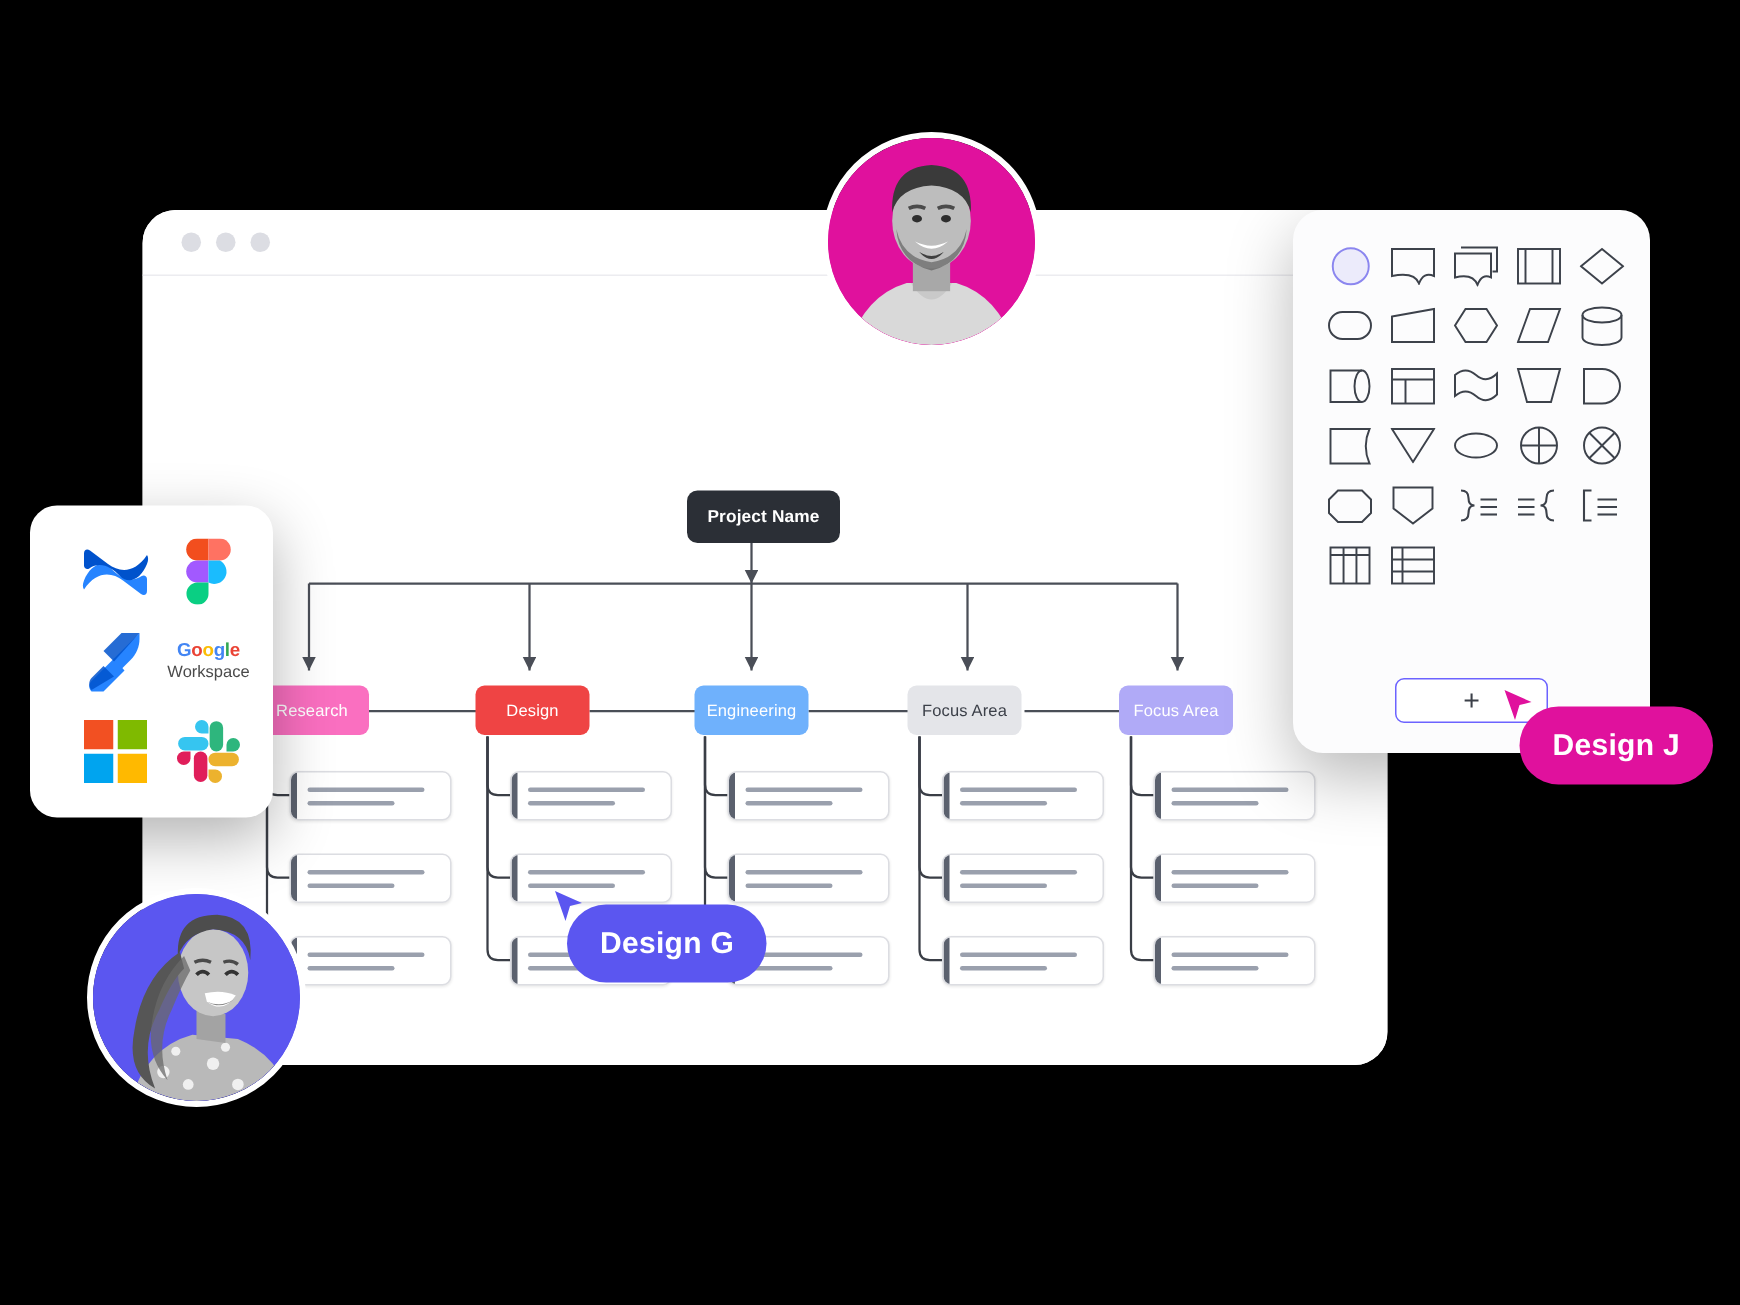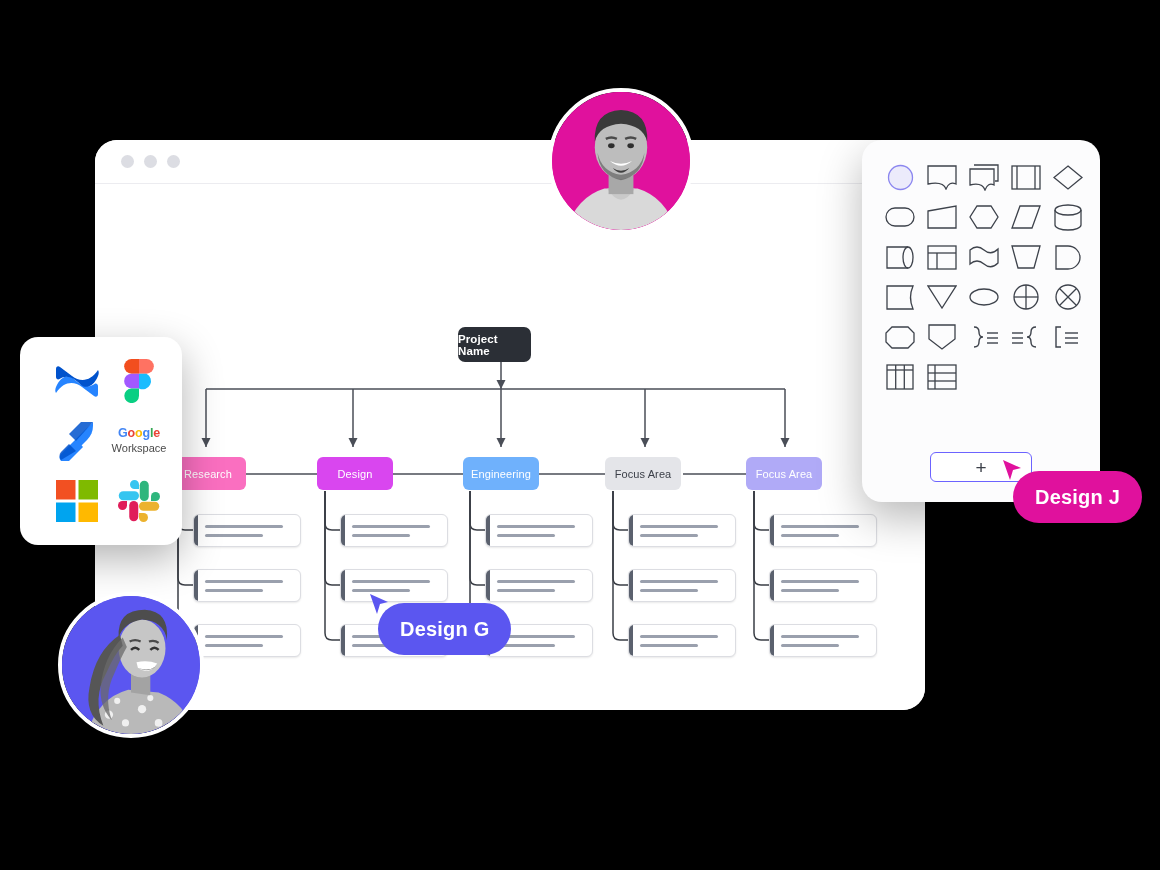--- a/index.html
+++ b/index.html
@@ -36,21 +36,21 @@
   .node {
     position: absolute;
     height: 33px; width: 76px;
     border-radius: 6px;
     display: flex; align-items: center; justify-content: center;
     font-size: 11px; letter-spacing: .1px;
     color: #ffffff;
     font-family: "Liberation Sans", sans-serif;
   }
   .node.root {
-    width: 73px; height: 35px; background: #2b2f36;
+    width: 102px; height: 35px; background: #2b2f36;
     font-weight: bold; font-size: 11.5px; border-radius: 7px;
   }
   .node.light-node { color: #3c4049; }
 
   .card {
     position: absolute;
     width: 108px; height: 33px;
     background: #ffffff;
     border: 1px solid #dcdde2;
     border-radius: 6px;
@@ -206,21 +206,21 @@
           </g>
         </svg>
 
         <div class="node root" style="left:363px; top:143px;">
           <span>Project Name</span>
         </div>
 
         <div class="node" style="left:75px; top:273px; background:#fa6fc0;text-align:right;">
           <span>Research</span>
         </div>
-        <div class="node" style="left:222px; top:273px; background:#d946ef;text-align:right;">
+        <div class="node" style="left:222px; top:273px; background:#ef4444;text-align:right;">
           <span>Design</span>
         </div>
         <div class="node" style="left:368px; top:273px; background:#6fb1fc;">
           <span>Engineering</span>
         </div>
         <div class="node light-node" style="left:510px; top:273px; background:#e4e5e9;">
           <span>Focus Area</span>
         </div>
         <div class="node" style="left:651px; top:273px; background:#b0aaf7;">
           <span>Focus Area</span>

